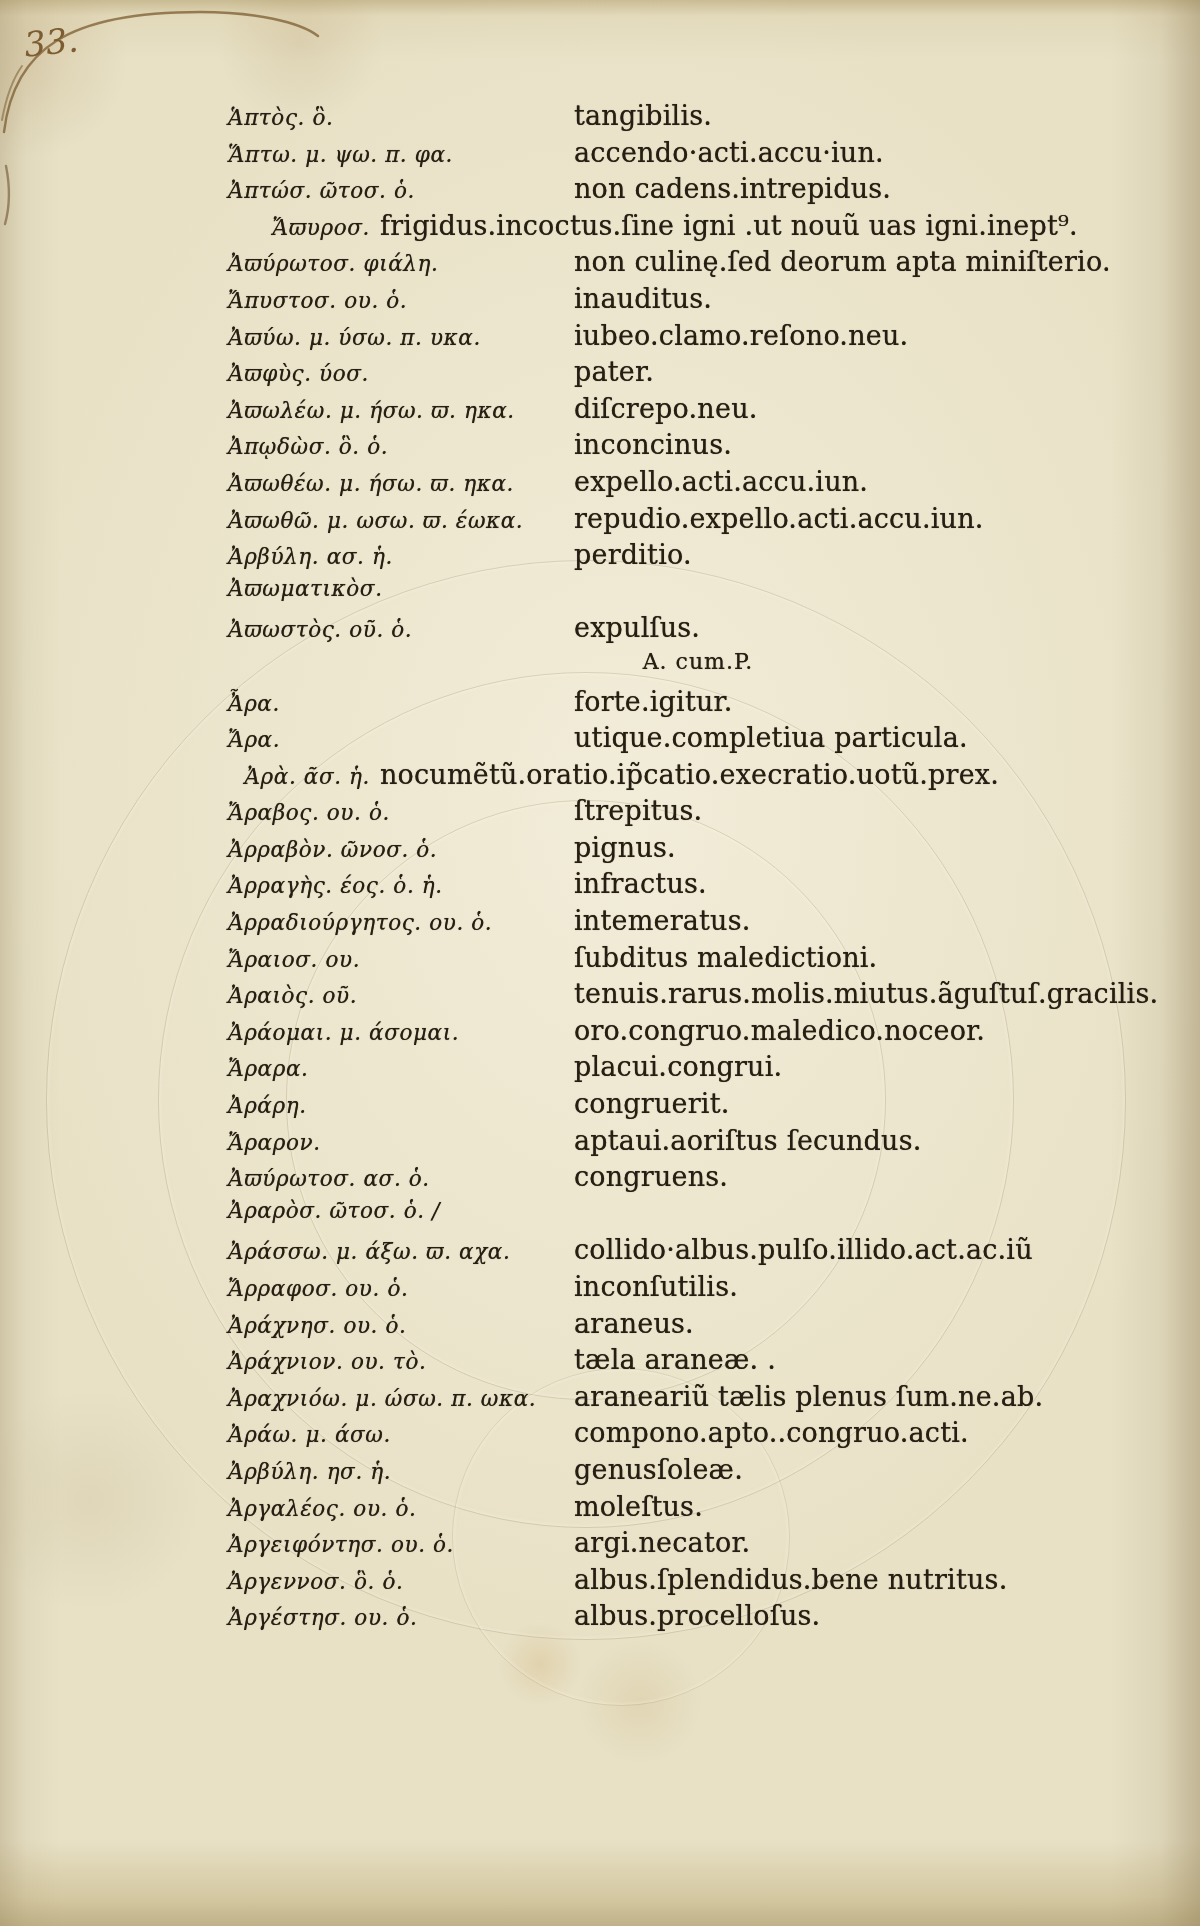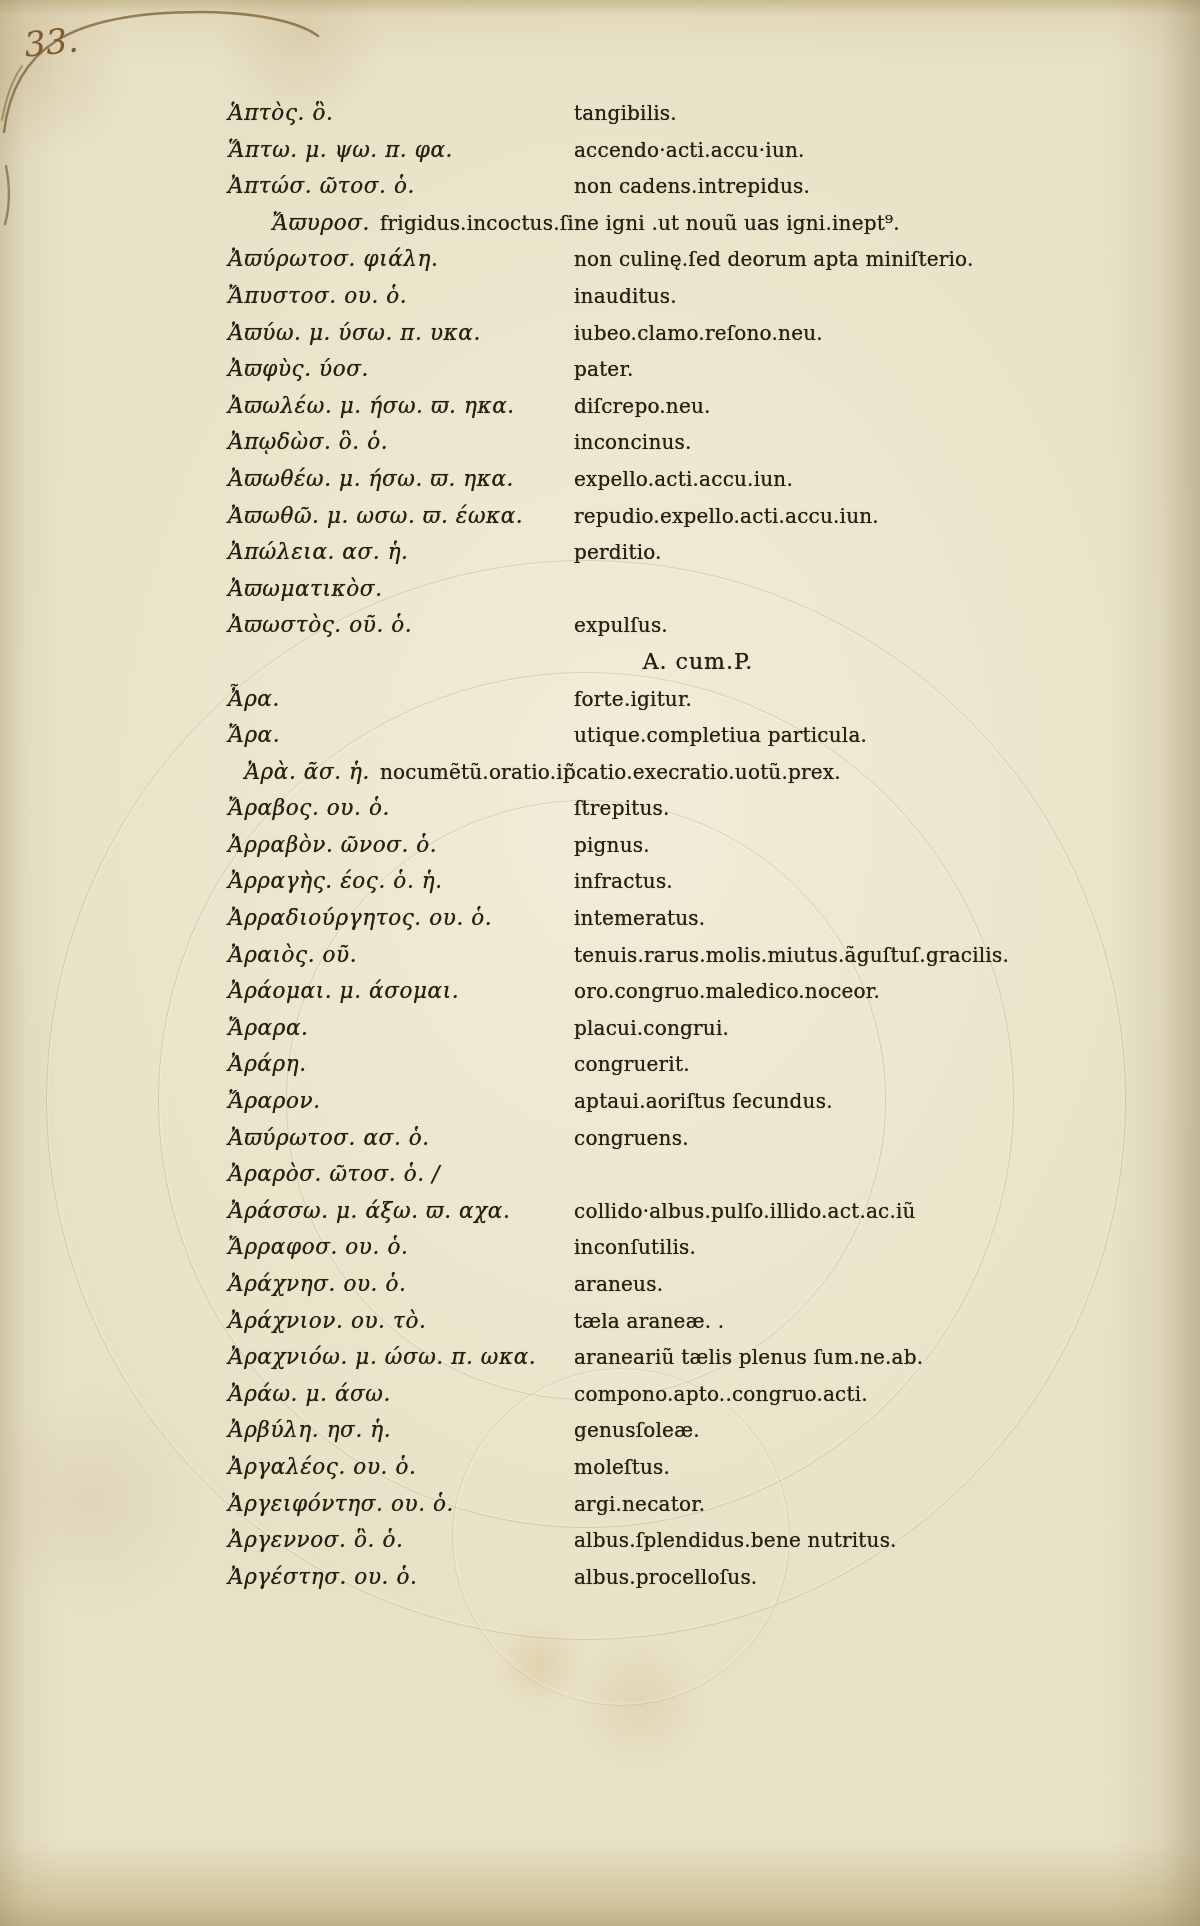--- a/index.html
+++ b/index.html
@@ -46,21 +46,21 @@
   .text-block { position:absolute; left:228px; top:100px; width:940px; }
   .row { display:flex; align-items:baseline; min-height:36.6px; }
   .greek {
     flex:0 0 auto; min-width:346px; box-sizing:border-box; padding-right:10px;
     font-style:italic; font-size:21.5px; letter-spacing:.6px;
     color:#261e12; text-shadow:0 0 .7px rgba(45,34,20,.85);
     white-space:nowrap;
   }
   .row.long .greek { min-width:152px;text-align:right; }
   .latin {
-    font-size:20px; letter-spacing:.2px; color:#261e12;
+    font-size:27px; letter-spacing:.2px; color:#261e12;
     text-shadow:0 0 .7px rgba(45,34,20,.85);
     white-space:nowrap;
     text-align:center;
   }
   .header-row {
     display:block; text-align:center; min-height:36.6px;
     font-size:22px; letter-spacing:1px; color:#261e12;
     text-shadow:0 0 .7px rgba(45,34,20,.85);
   }
 </style>
@@ -127,21 +127,21 @@
         </div>
         <div class="row">
           <span class="greek">Ἀϖωθέω. μ. ήσω. ϖ. ηκα.</span>
           <span class="latin">expello.acti.accu.iun.</span>
         </div>
         <div class="row">
           <span class="greek">Ἀϖωθῶ. μ. ωσω. ϖ. έωκα.</span>
           <span class="latin">repudio.expello.acti.accu.iun.</span>
         </div>
         <div class="row">
-          <span class="greek">Ἀπώλεια. ασ. ἡ.</span>
+          <span class="greek">Ἀρβύλη. ασ. ἡ.</span>
           <span class="latin">perditio.</span>
         </div>
         <div class="row">
           <span class="greek">Ἀϖωματικὸσ.</span>
           <span class="latin"></span>
         </div>
         <div class="row">
           <span class="greek">Ἀϖωστὸς. οῦ. ὁ.</span>
           <span class="latin">expulſus.</span>
         </div>
@@ -170,20 +170,24 @@
         </div>
         <div class="row">
           <span class="greek">Ἀρραγὴς. έος. ὁ. ἡ.</span>
           <span class="latin">infractus.</span>
         </div>
         <div class="row">
           <span class="greek">Ἀρραδιούργητος. ου. ὁ.</span>
           <span class="latin">intemeratus.</span>
         </div>
         <div class="row">
+          <span class="greek">Ἄραιοσ. ου.</span>
+          <span class="latin">ſubditus maledictioni.</span>
+        </div>
+        <div class="row">
           <span class="greek">Ἀραιὸς. οῦ.</span>
           <span class="latin">tenuis.rarus.molis.miutus.ãguſtuſ.gracilis.</span>
         </div>
         <div class="row">
           <span class="greek">Ἀράομαι. μ. άσομαι.</span>
           <span class="latin">oro.congruo.maledico.noceor.</span>
         </div>
         <div class="row">
           <span class="greek">Ἄραρα.</span>
           <span class="latin">placui.congrui.</span>

